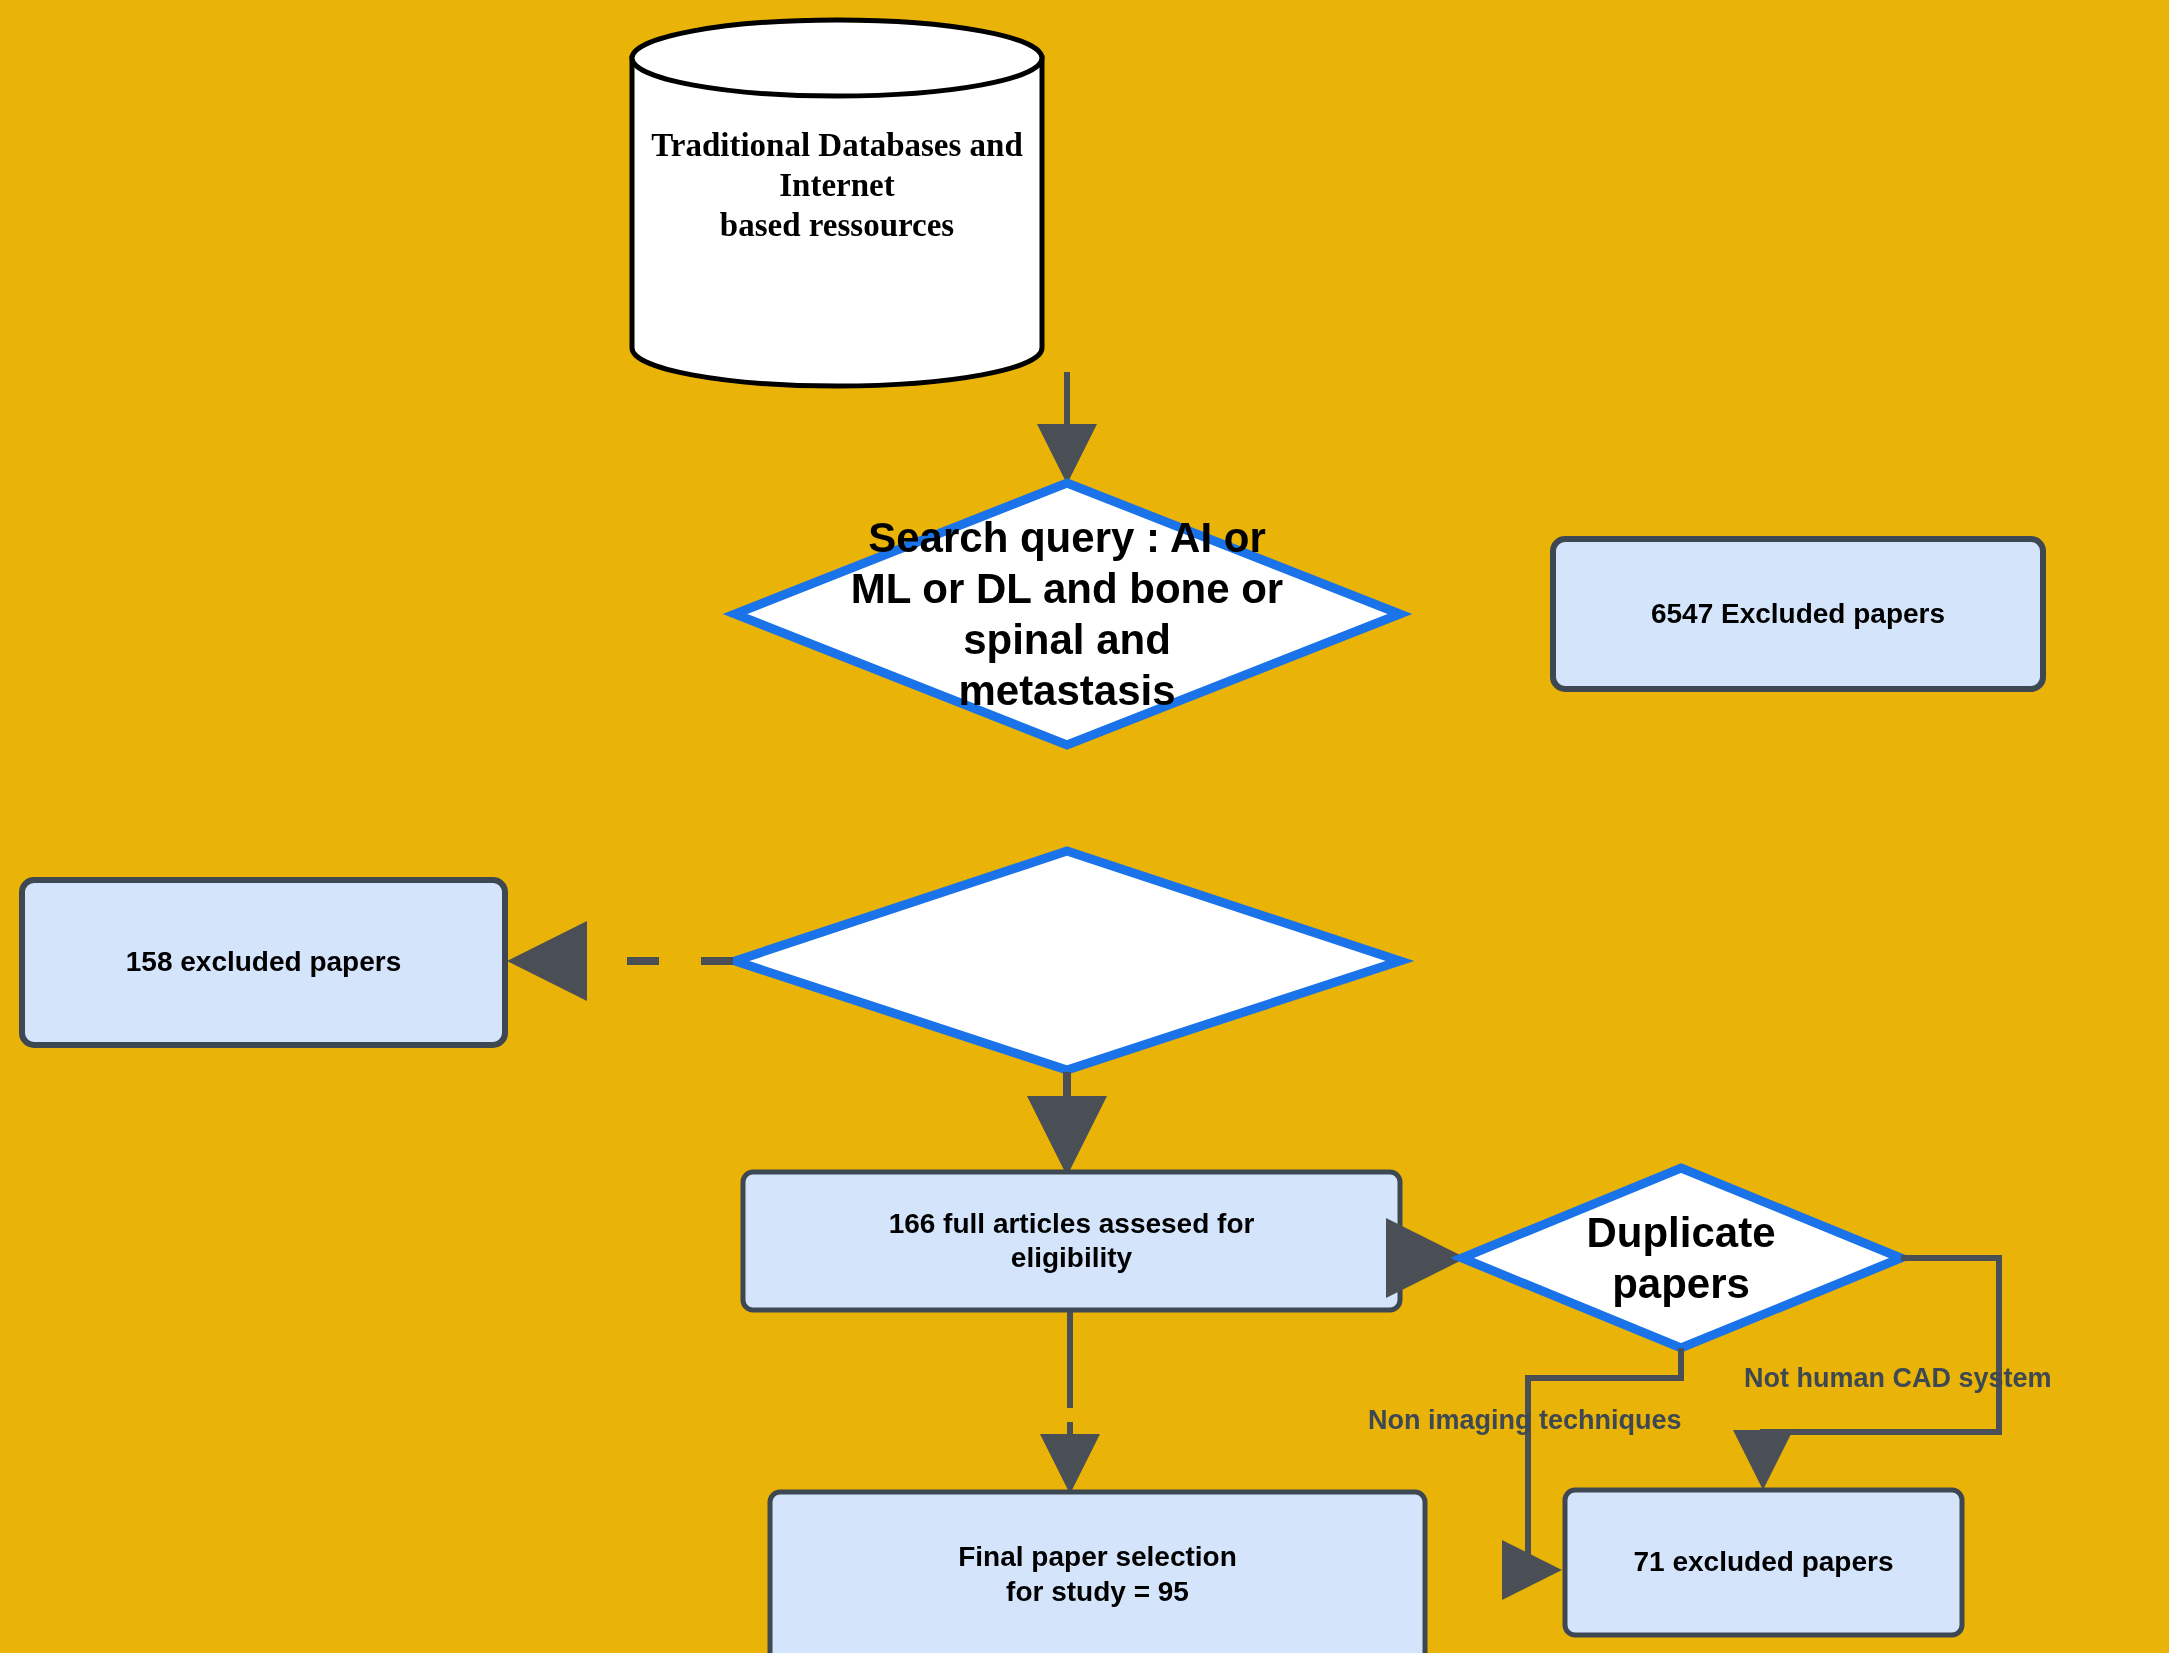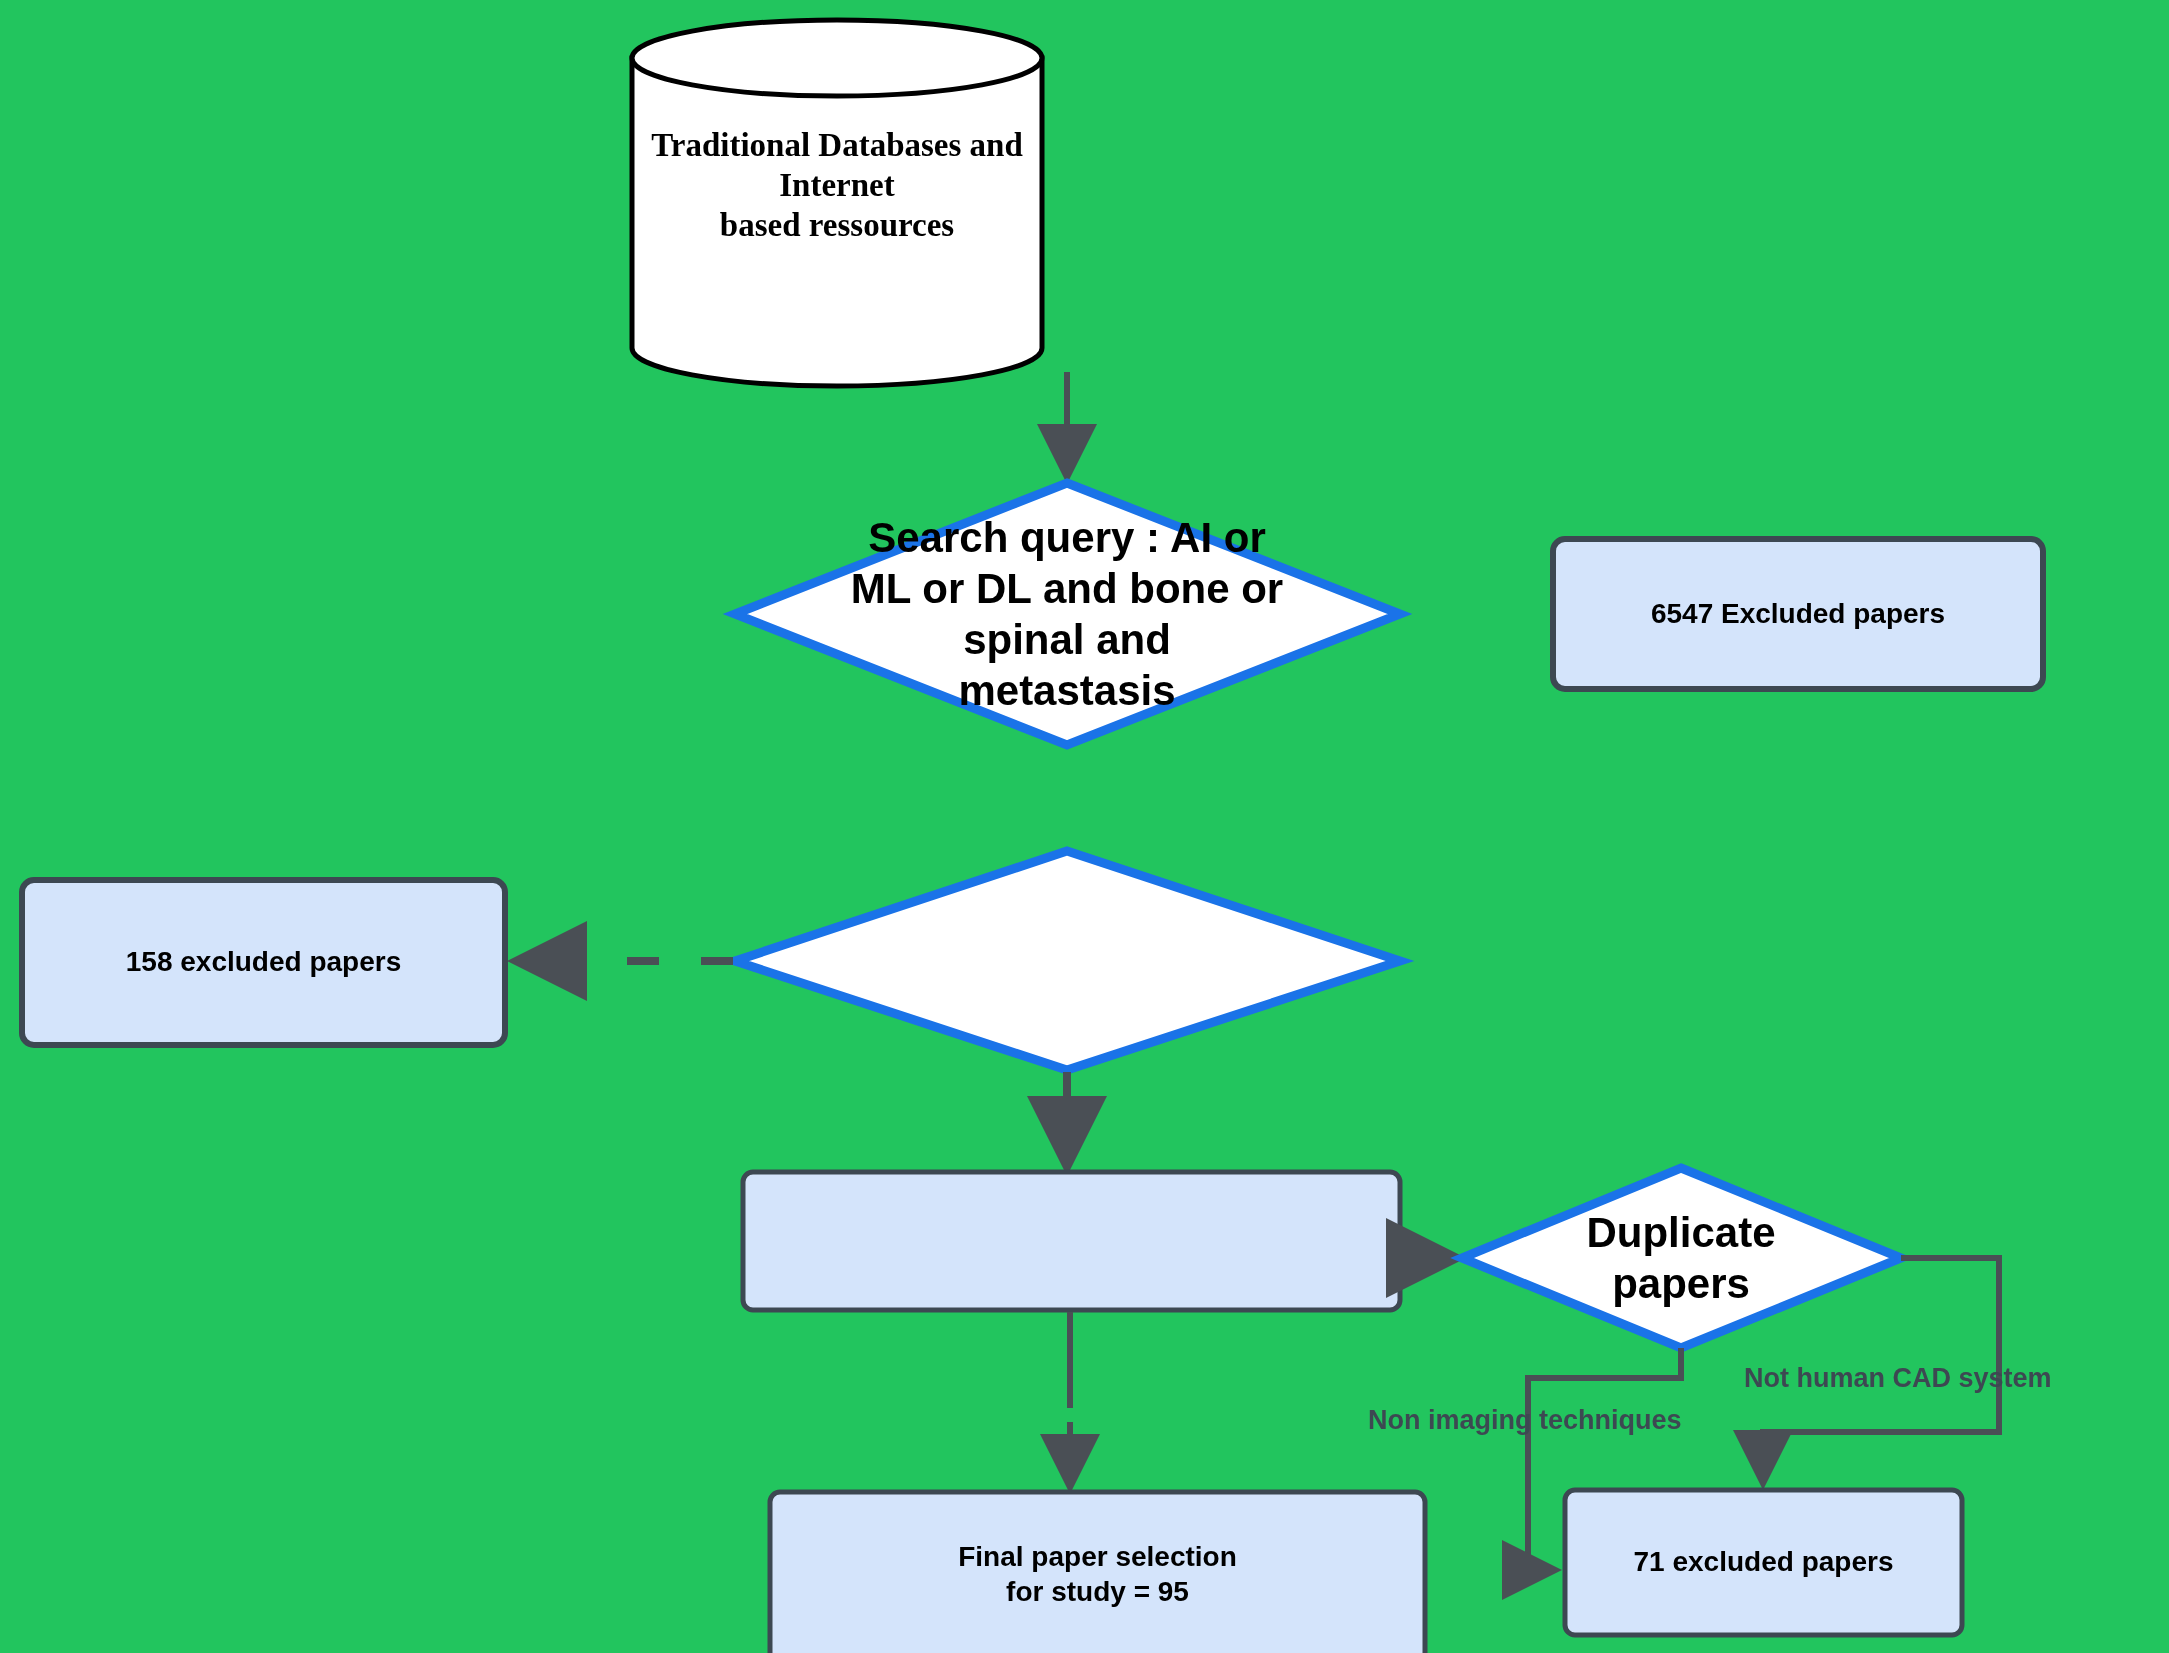--- a/index.html
+++ b/index.html
@@ -4,21 +4,21 @@
 <style>
   html, body {
     margin: 0;
     padding: 0;
     background: #000000;
   }
   #stage {
     position: relative;
     width: 2169px;
     height: 1653px;
-    background: #22c55e;
+    background: #eab308;
     overflow: hidden;
     font-family: "Liberation Sans", sans-serif;
   }
   #svg-layer {
     position: absolute;
     left: 0; top: 0;
     width: 2169px;
     height: 1653px;
   }
   .node-text {
@@ -137,20 +137,22 @@
 
   <div class="node-text diamond-text" style="left:790px; top:546px; width:554px; height:136px;">Search query : AI or
 ML or DL and bone or spinal and
 metastasis</div>
 
   <div class="node-text box-text" style="left:1553px; top:539px; width:490px; height:150px;">6547 Excluded papers</div>
 
 
   <div class="node-text box-text" style="left:22px; top:880px; width:483px; height:165px;">158 excluded papers</div>
 
+  <div class="node-text box-text" style="left:753px; top:1172px; width:637px; height:138px;">166 full articles assesed for
+eligibility</div>
 
   <div class="node-text diamond-text" style="left:1530px; top:1203px; width:302px; height:110px;text-align:center;">Duplicate
 papers</div>
 
   <div class="node-text box-text" style="left:1565px; top:1490px; width:397px; height:145px;">71 excluded papers</div>
 
   <div class="node-text box-text" style="left:770px; top:1492px; width:655px; height:165px;">Final paper selection
 for study = 95</div>
 
   <div class="edge-label" style="left:1368px; top:1405px;">Non imaging techniques</div>

